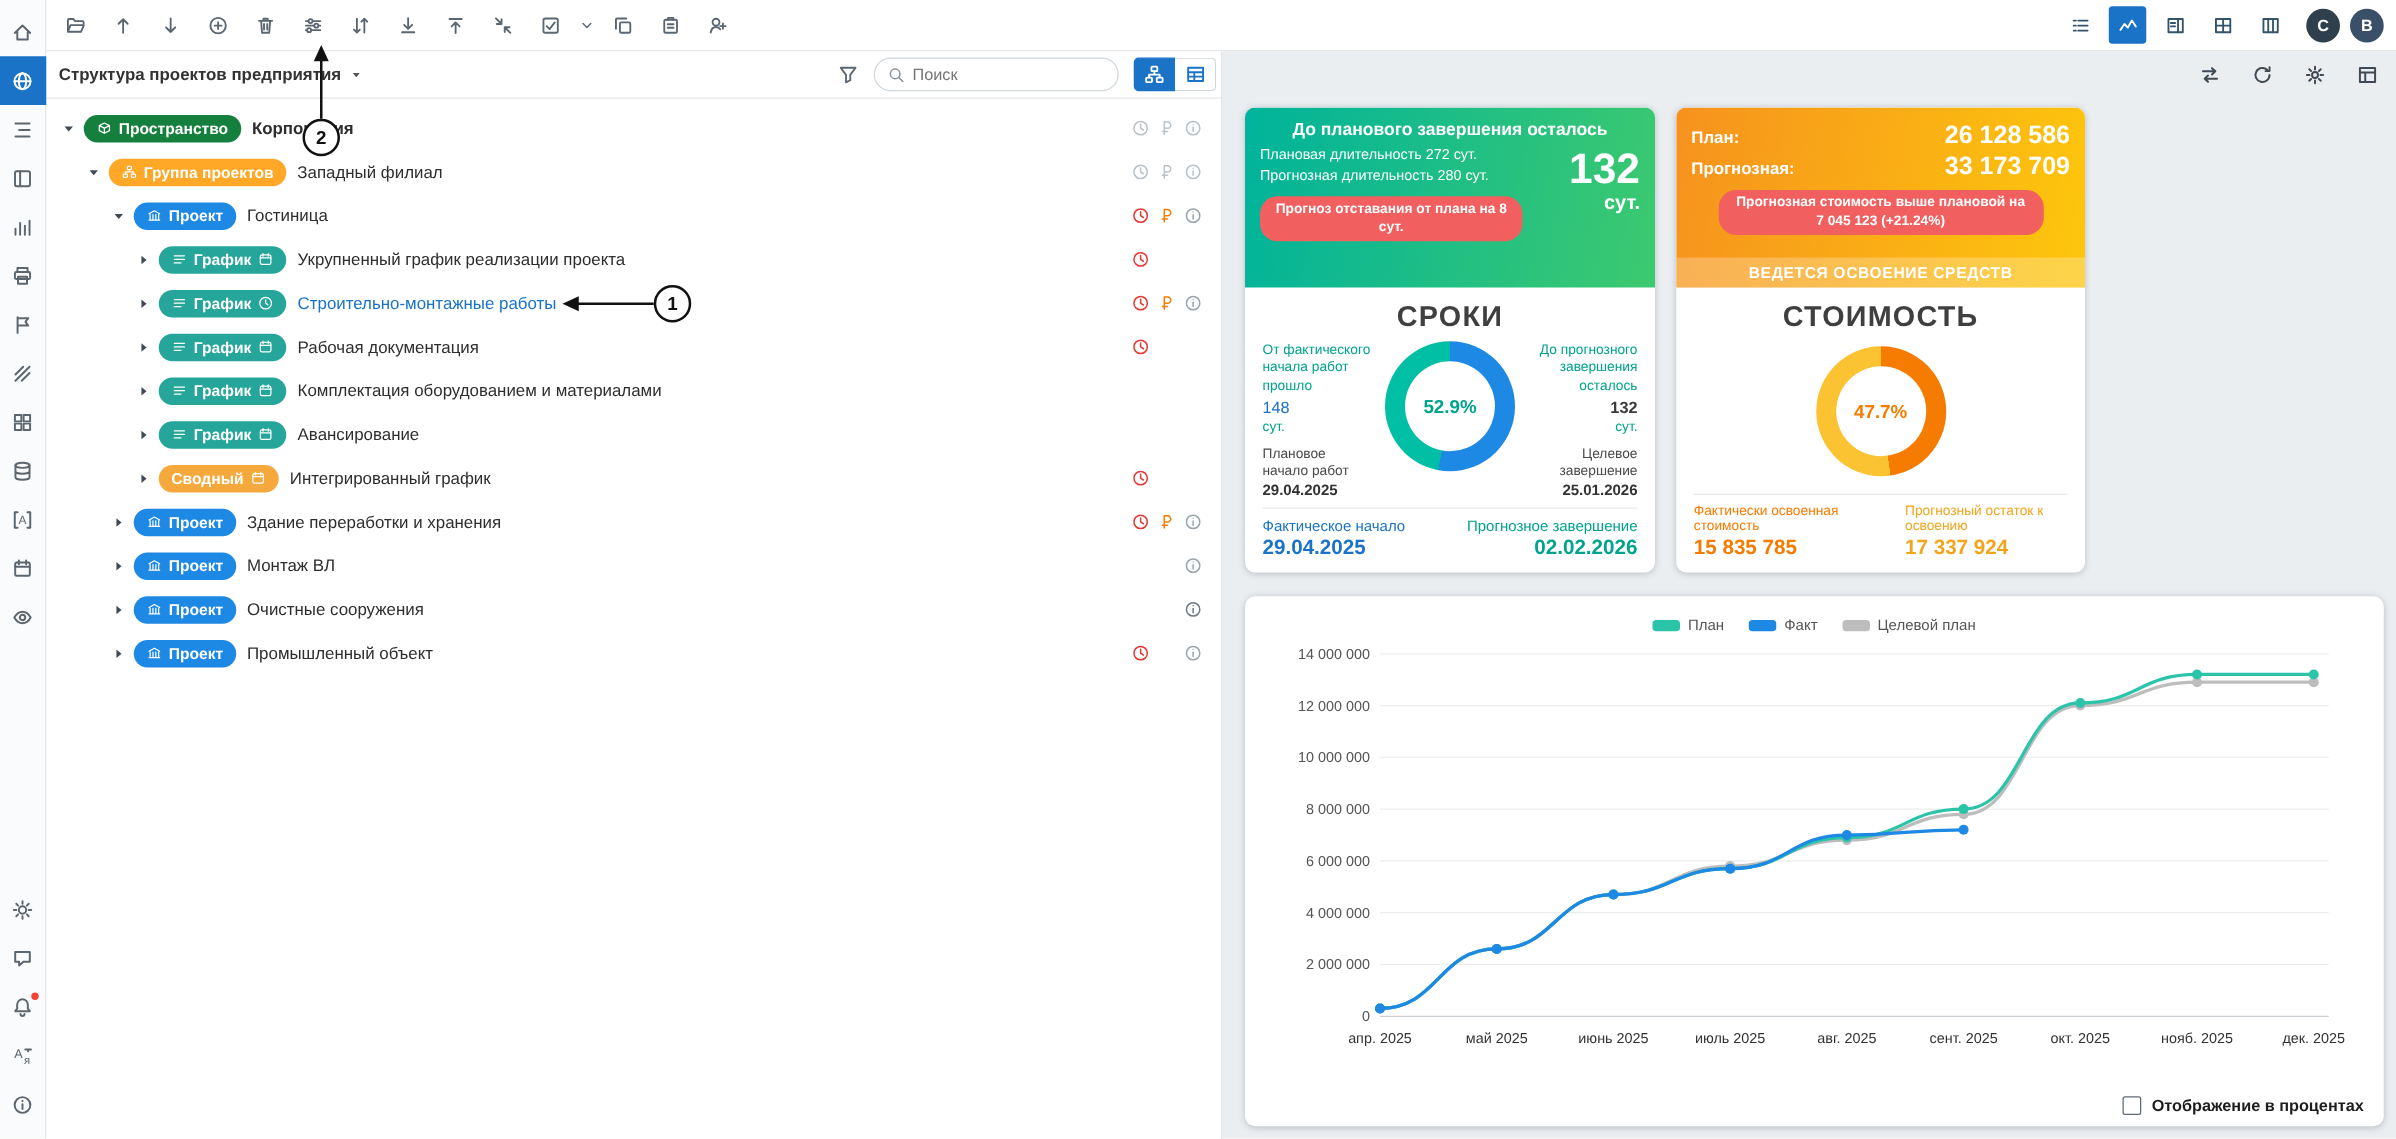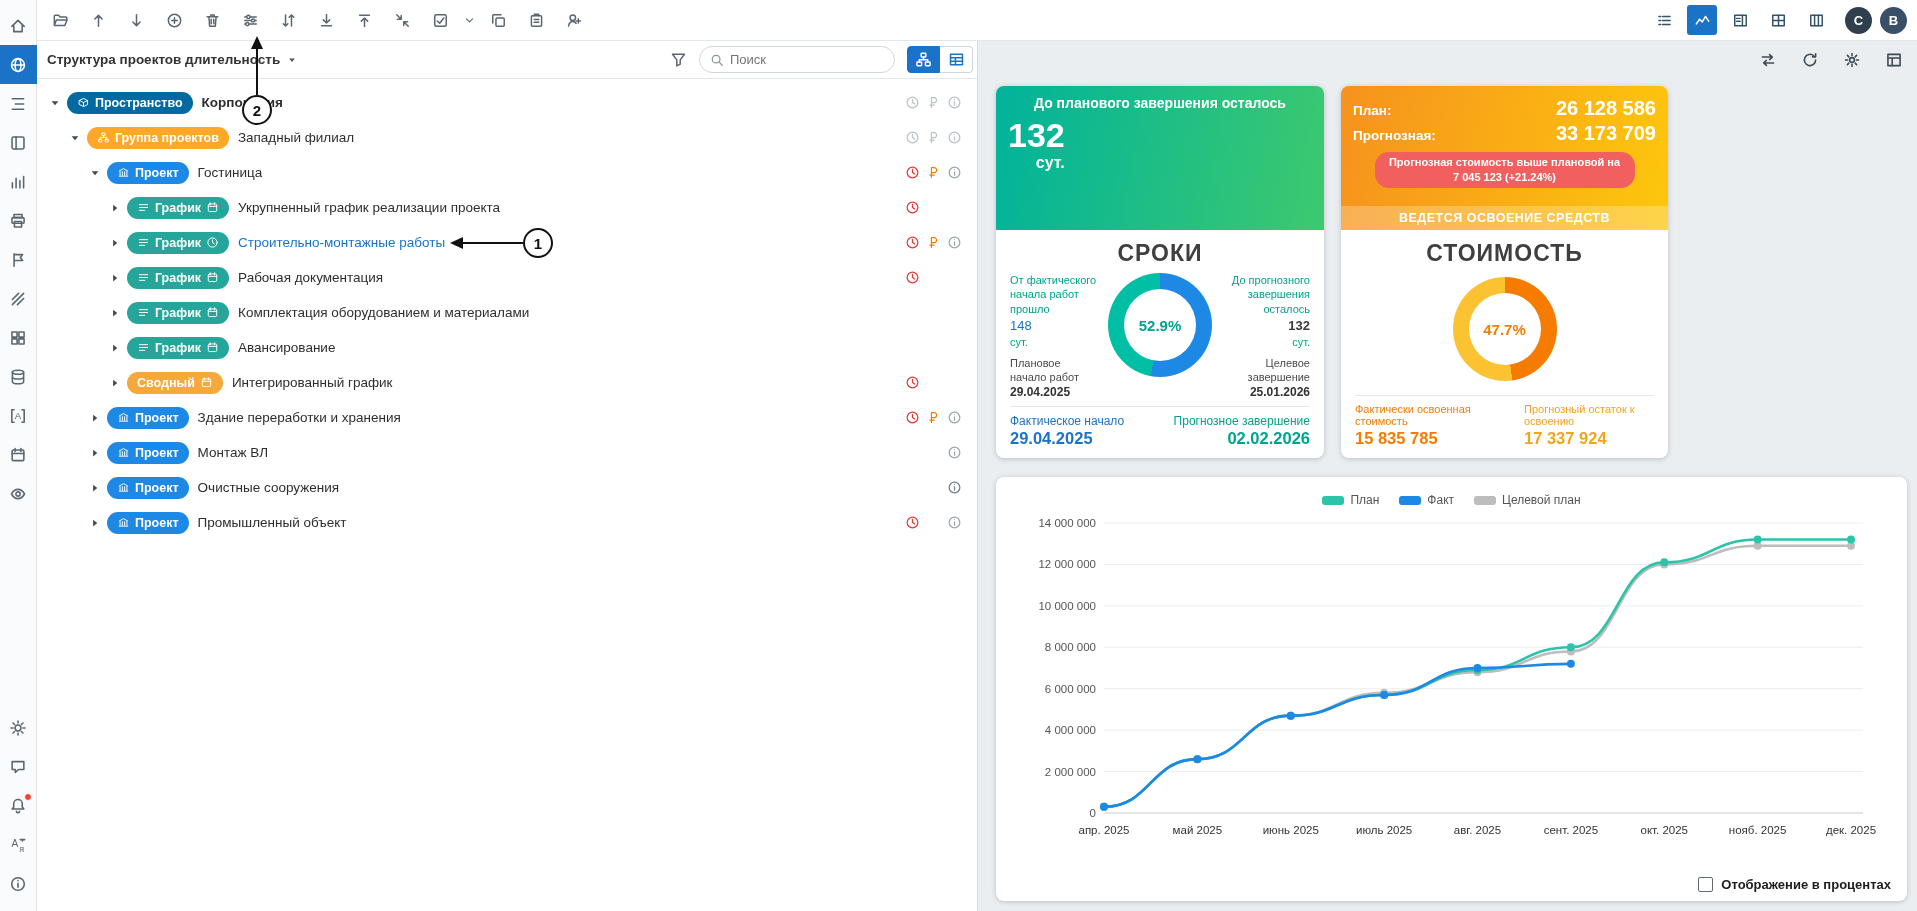--- a/index.html
+++ b/index.html
@@ -377,21 +377,21 @@
       <div id="tb-avatars">
           <div class="avatar" style="background:#2f3f4c">C</div>
           <div class="avatar" style="background:#3a5068">B</div>
         </div>
     </div>
   </div>
 
   <div id="leftpanel">
     <div class="lp-header">
       <div class="lp-title-wrap">
-        <span class="lp-title">Структура проектов длительность</span>
+        <span class="lp-title">Структура проектов предприятия</span>
         <span class="lp-caret">
             <svg width="10" height="10" viewBox="0 0 16 16" fill="none" stroke="currentColor" stroke-width="1.4" stroke-linecap="round" stroke-linejoin="round">
               <path d="M3.5 5.5h9L8 11z" fill="currentColor" stroke="none"></path>
             </svg>
           </span>
       </div>
       <span class="funnel">
           <svg width="17" height="17" viewBox="0 0 16 16" fill="none" stroke="currentColor" stroke-width="1.4" stroke-linecap="round" stroke-linejoin="round">
             <path d="M2.4 3h11.2L9.6 8.4v4L6.4 14V8.4z"></path>
           </svg>
@@ -426,21 +426,21 @@
           </button>
       </div>
     </div>
     <div id="tree">
         <div class="trow" style="padding-left:10px">
           <span class="caret-box">
             <svg width="12" height="12" viewBox="0 0 16 16" fill="none" stroke="currentColor" stroke-width="1.4" stroke-linecap="round" stroke-linejoin="round">
               <path d="M3.5 5.5h9L8 11z" fill="currentColor" stroke="none"></path>
             </svg>
           </span>
-          <span class="badge" style="background:#0369a1">
+          <span class="badge" style="background:#15803d">
             <span class="b-ic">
               <svg width="13" height="13" viewBox="0 0 16 16" fill="none" stroke="currentColor" stroke-width="1.2" stroke-linecap="round" stroke-linejoin="round">
                 <path d="M3 5.5 8 3l5 2.5v5L8 13l-5-2.5zM3 5.5 8 8l5-2.5M8 8v5"></path>
               </svg>
             </span>
             <span>Пространство</span>
           </span>
           <span class="t-title bold">Корпорация</span>
           <span class="t-status">
             <span class="slot">
@@ -919,20 +919,25 @@
           </svg>
         </div>
       </div>
 
     <div class="cards">
 
       <div class="card" id="timing-card">
         <div class="card-head head-timing">
           <div class="th-title">До планового завершения осталось</div>
           <div class="th-row">
+            <div class="th-left">
+              <div>Плановая длительность 272 сут.</div>
+              <div>Прогнозная длительность 280 сут.</div>
+              <div class="pill">Прогноз отставания от плана на 8 сут.</div>
+            </div>
             <div class="th-big">
               <div class="big-num">132</div>
               <div class="big-unit">сут.</div>
             </div>
           </div>
         </div>
         <div class="c-body">
           <div class="sec-title">СРОКИ</div>
           <div class="t-mid">
             <div class="t-col">

